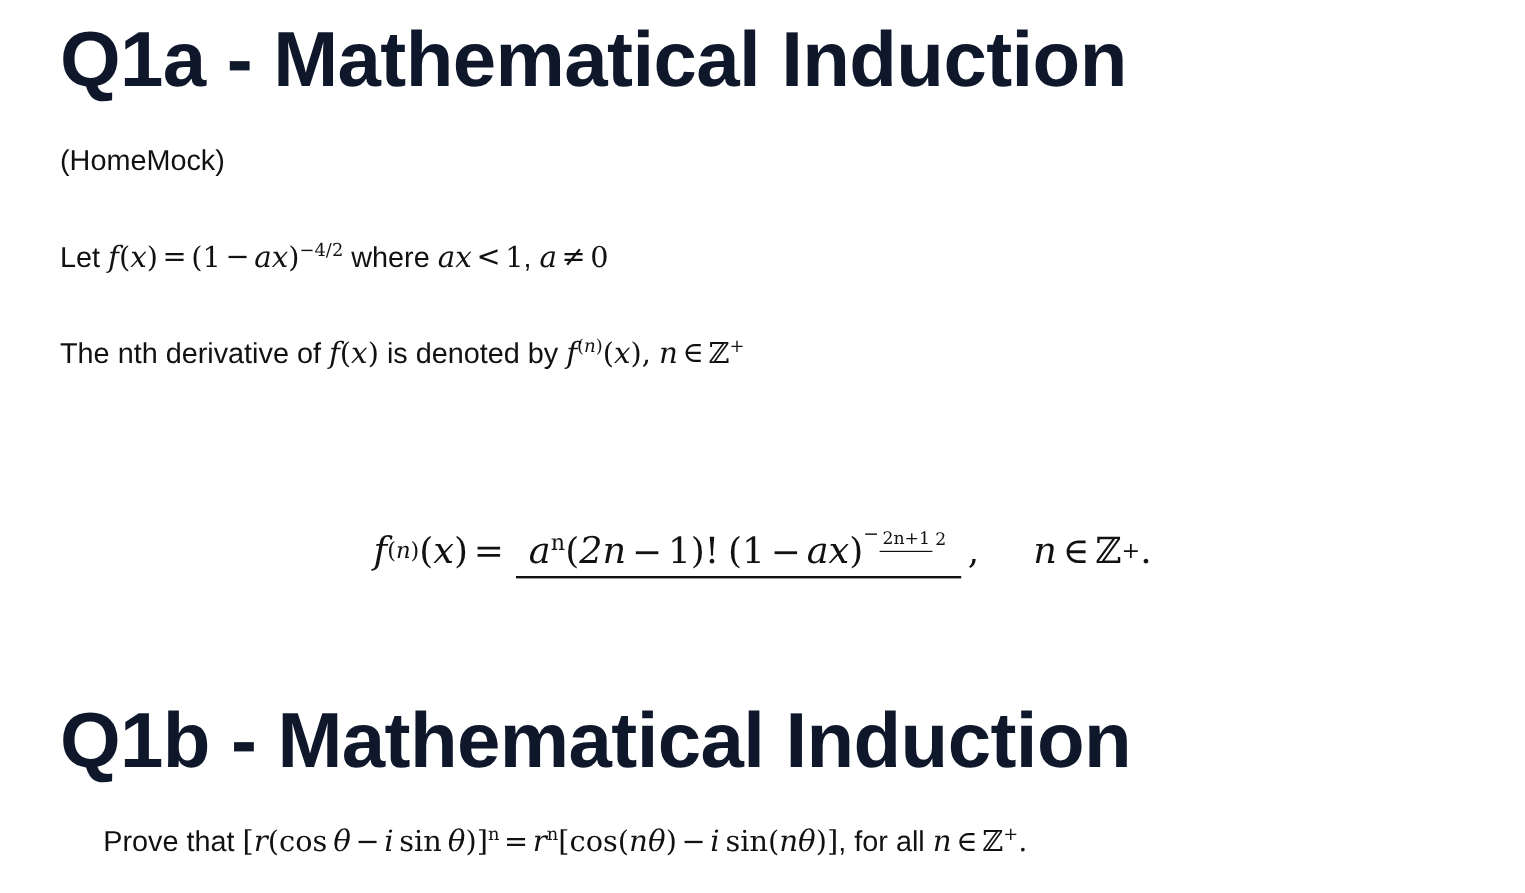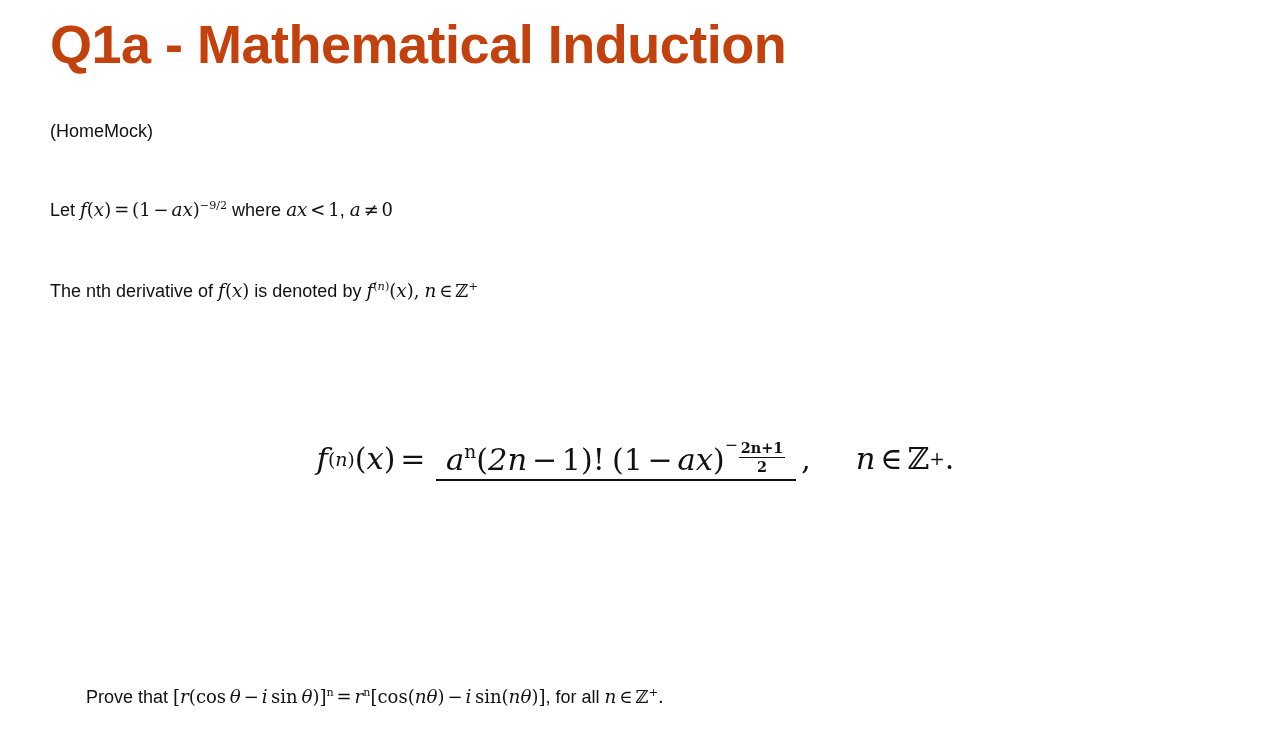--- a/index.html
+++ b/index.html
@@ -21,34 +21,34 @@
     background: #ffffff;
     padding: 0;
     box-sizing: border-box;
   }
 
   .heading {
     position: absolute;
     left: 50px;
     font-family: "Liberation Sans", sans-serif;
     font-weight: bold;
-    font-size: 54px;
+    font-size: 65px;
     line-height: 1.05;
     letter-spacing: -0.5px;
-    color: #c2410c;
+    color: #0f172a;
     white-space: nowrap;
   }
   .heading-a { top: 16px; }
   .heading-b { top: 583px; }
 
   .para {
     position: absolute;
     left: 50px;
     font-family: "Liberation Sans", sans-serif;
-    font-size: 18px;
+    font-size: 24px;
     line-height: 1.25;
     color: #111111;
     white-space: nowrap;
   }
   .p-homemock { top: 120px; }
   .p-let      { top: 199px; }
   .p-nth      { top: 279px; }
   .p-prove    { top: 359px; }
   .p-last     { top: 686px; margin-left: 36px; }
 
@@ -106,27 +106,26 @@
   }
   .frac .num {
     padding: 0 0.35em 2px 0.35em;
     border-bottom: 2px solid #111111;
   }
   .frac .den {
     padding: 2px 0.35em 0 0.35em;
   }
   .sfrac {
     display: inline-flex;
-    flex-direction: column;
+    flex-direction: row;
     align-items: center;
     font-size: 0.48em;
     vertical-align: 1.15em;
     line-height: 1.08;
     margin-left: 0.05em;
-    font-weight: bold;
   }
   .sfrac .snum {
     padding: 0 0.15em 1px 0.15em;
     border-bottom: 1.4px solid #111111;
   }
   .sfrac .sden { padding: 1px 0.15em 0 0.15em; }
   .minus-exp {
     font-size: 0.52em;
     vertical-align: 1.25em;
     font-style: normal;
@@ -137,21 +136,21 @@
 </head>
 <body>
 
 <div class="page">
 
   <div class="heading heading-a">Q1a - Mathematical Induction</div>
 
   <div class="para p-homemock">(HomeMock)</div>
 
   <div class="para p-let">
-    <span>Let </span><span class="m">f</span><span class="paren">(</span><span class="m">x</span><span class="paren">)</span><span class="op">=</span><span class="paren">(</span><span class="mr">1</span><span class="op">−</span><span class="m">a</span><span class="m">x</span><span class="paren">)</span><sup class="sp"><span class="mr">−</span><span class="mr">9/2</span></sup>
+    <span>Let </span><span class="m">f</span><span class="paren">(</span><span class="m">x</span><span class="paren">)</span><span class="op">=</span><span class="paren">(</span><span class="mr">1</span><span class="op">−</span><span class="m">a</span><span class="m">x</span><span class="paren">)</span><sup class="sp"><span class="mr">−</span><span class="mr">4/2</span></sup>
     <span>where</span>
     <span class="m">a</span><span class="m">x</span><span class="op">&lt;</span><span class="mr">1</span><span>,</span>
     <span class="m">a</span><span class="op">≠</span><span class="mr">0</span>
   </div>
 
   <div class="para p-nth">
     <span>The nth derivative of </span><span class="m">f</span><span class="paren">(</span><span class="m">x</span><span class="paren">)</span><span> is denoted by </span><span class="m">f</span><sup class="sp"><span class="paren">(</span><span class="m">n</span><span class="paren">)</span></sup><span class="paren">(</span><span class="m">x</span><span class="paren">)</span><span class="mr">,</span>
     <span class="m">n</span><span class="op">∈</span><span class="mr">ℤ</span><sup class="sp">+</sup>
   </div>
 
@@ -174,18 +173,19 @@
 
       <span class="eq-tail comma-gap">,</span>
       <span class="m">n</span>
         <span class="op">∈</span>
         <span class="mr">ℤ</span>
         <sup class="sp">+</sup>
         <span class="mr">.</span>
     </span>
   </div>
 
+  <div class="heading heading-b">Q1b - Mathematical Induction</div>
 
   <div class="para p-last">
     <span>Prove that </span><span class="paren">[</span><span class="m">r</span><span class="paren">(</span><span class="mr">cos</span><span class="m"> </span><span class="m">θ</span><span class="op">−</span><span class="m">i</span><span> </span><span class="mr">sin</span><span class="m"> </span><span class="m">θ</span><span class="paren">)</span><span class="paren">]</span><sup class="sp">n</sup><span class="op">=</span><span class="m">r</span><sup class="sp">n</sup><span class="paren">[</span><span class="mr">cos</span><span class="paren">(</span><span class="m">n</span><span class="m">θ</span><span class="paren">)</span><span class="op">−</span><span class="m">i</span><span> </span><span class="mr">sin</span><span class="paren">(</span><span class="m">n</span><span class="m">θ</span><span class="paren">)</span><span class="paren">]</span><span>, for all </span><span class="m">n</span><span class="op">∈</span><span class="mr">ℤ</span><sup class="sp">+</sup><span class="mr">.</span>
   </div>
 
 </div>
 
 </body></html>

